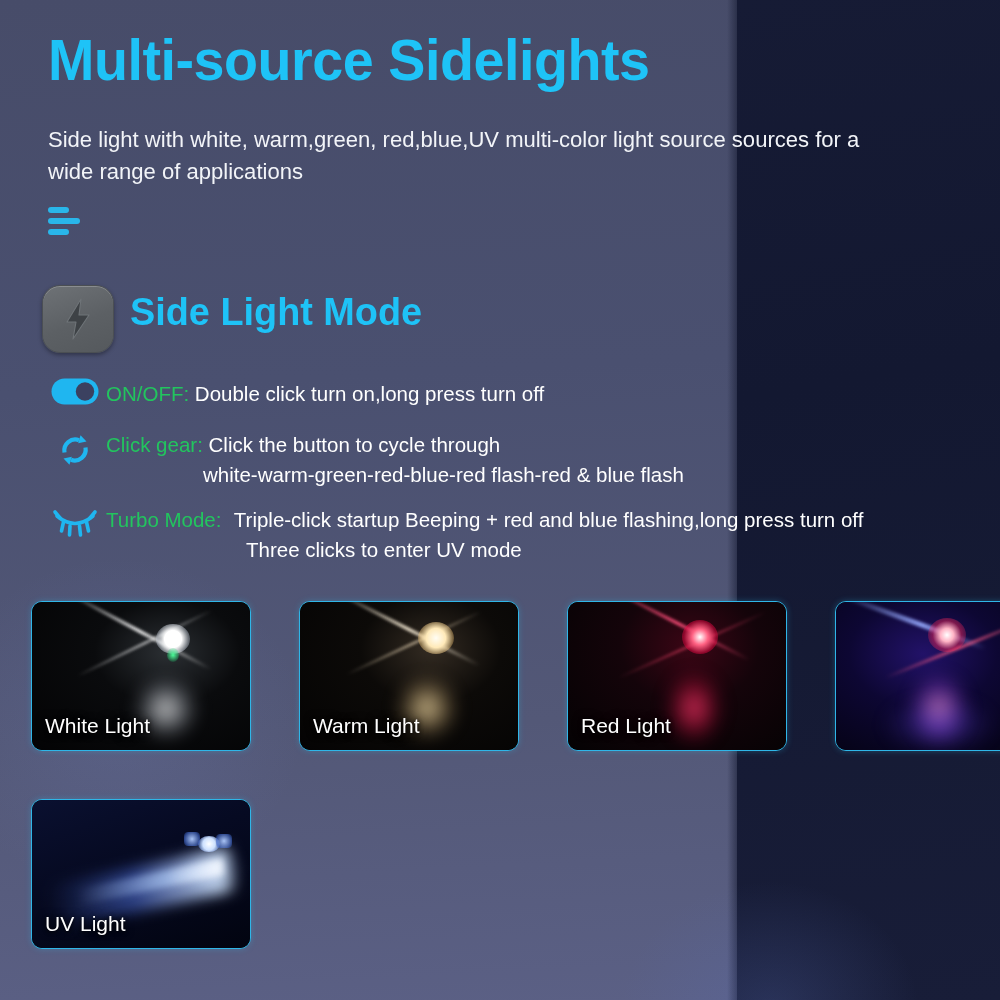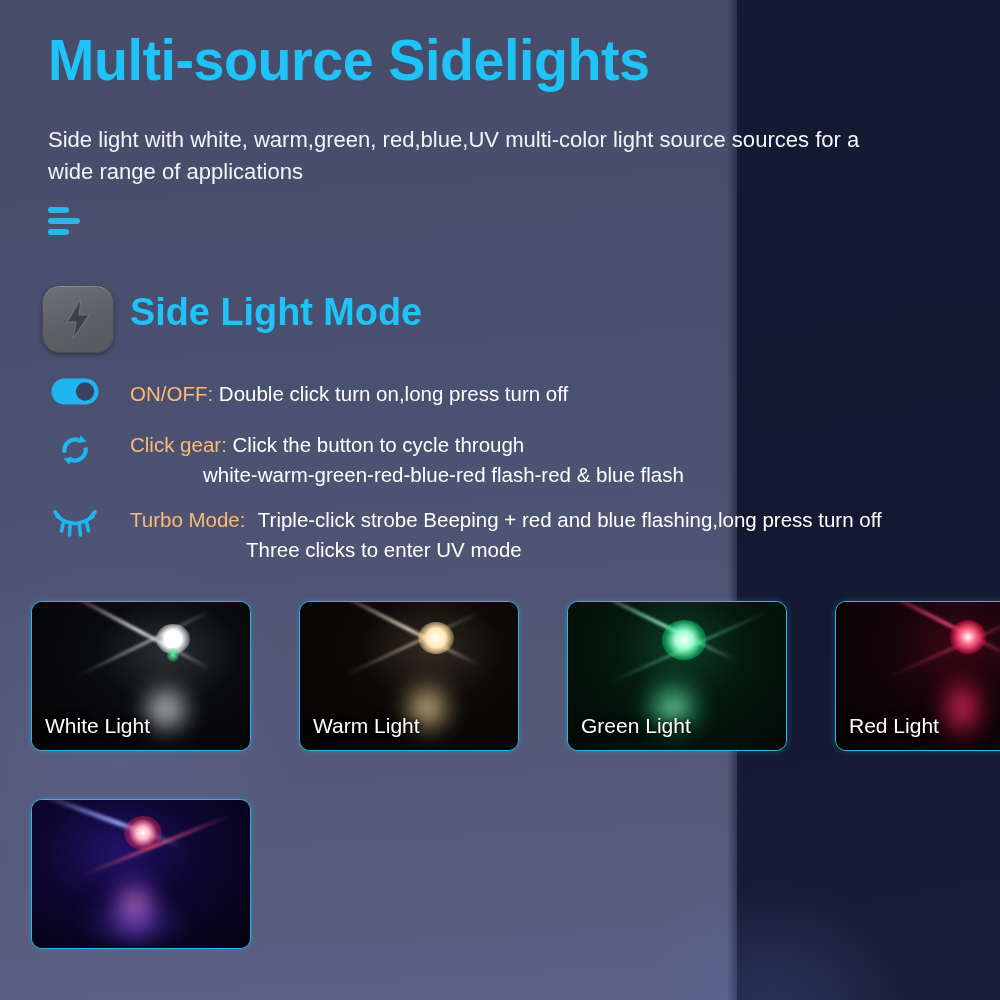--- a/index.html
+++ b/index.html
@@ -84,21 +84,21 @@
     position:absolute; left:130px; top:290px;
     font-size:39px; font-weight:bold; color:#1ec3f7;
     transform:scaleX(.97); transform-origin:left center;
     white-space:nowrap;
   }
 
   
   .feat{ position:absolute; display:flex; align-items:flex-start; }
   .feat .ico{ flex:0 0 auto; display:flex; align-items:flex-start; justify-content:center; }
   .feat .txt{ font-size:20.5px; line-height:1.45; color:#ffffff; }
-  .feat .key{ color:#fdba74;margin-left:24px; }
+  .feat .key{ color:#22c55e; }
   .feat .ln2{ display:block; }
 
   #row-onoff { left:44px; top:378px; }
   #row-onoff .ico{ width:62px; }
   #row-onoff .txt{ padding-top:1px; }
 
   #row-switch { left:44px; top:430px; }
   #row-switch .ico{ width:62px; padding-top:2px; }
   #row-switch .ln2{ padding-left:97px; }
 
@@ -204,21 +204,21 @@
             <path d="M11.5 15 L9.5 24"></path>
             <path d="M18 19 L17.5 28"></path>
             <path d="M27.5 19 L28.5 28"></path>
             <path d="M34.5 15 L36.5 24"></path>
             <path d="M43 5 L38 11"></path>
           </g>
         </svg>
       </div>
       <div class="txt">
         <span class="key">Turbo Mode:</span>
-        <span>Triple-click strobe Beeping + red and blue flashing,long press turn off</span>
+        <span>Triple-click startup Beeping + red and blue flashing,long press turn off</span>
         <span class="ln2">Three clicks to enter UV mode</span>
       </div>
     </div>
 
     <div class="grid">
 
       <div class="card">
         <div class="photo" style="background:radial-gradient(ellipse at 62% 34%, #2b2f33 0%, #0a0b0d 38%, #030304 100%);">
           <div class="beam" style="left:28px;top:28px;width:160px;height:3px;background:linear-gradient(90deg,rgba(255,255,255,0) 0%,#ffffff 50%,rgba(255,255,255,0) 100%);transform:rotate(28deg);"></div>
           <div class="beam" style="left:38px;top:40px;width:150px;height:2px;background:linear-gradient(90deg,rgba(255,255,255,0) 0%,rgba(255,255,255,.8) 50%,rgba(255,255,255,0) 100%);transform:rotate(-26deg);"></div>
@@ -232,29 +232,20 @@
       <div class="card">
         <div class="photo" style="background:radial-gradient(ellipse at 60% 32%, #332b22 0%, #0c0a08 38%, #040303 100%);">
           <div class="beam" style="left:30px;top:26px;width:158px;height:3px;background:linear-gradient(90deg,rgba(255,230,180,0) 0%,#fff3dd 50%,rgba(255,230,180,0) 100%);transform:rotate(27deg);"></div>
           <div class="beam" style="left:40px;top:40px;width:148px;height:2px;background:linear-gradient(90deg,rgba(255,225,170,0) 0%,rgba(255,235,200,.78) 50%,rgba(255,225,170,0) 100%);transform:rotate(-25deg);"></div>
           <div class="emit" style="left:118px;top:20px;width:36px;height:32px;background:radial-gradient(circle,#fffdf4 0%,#ffe9b8 40%,rgba(255,205,120,.35) 72%,rgba(255,180,80,0) 100%);"></div>
           <div class="pool" style="left:98px;top:76px;width:58px;height:60px;background:radial-gradient(ellipse,rgba(255,232,178,.88) 0%,rgba(236,196,128,.32) 45%,rgba(0,0,0,0) 78%);"></div>
         </div>
         <div class="lbl">Warm Light</div>
       </div>
 
-      <div class="card">
-        <div class="photo" style="background:radial-gradient(ellipse at 52% 30%, #0c3d26 0%, #05180f 40%, #020806 100%);">
-          <div class="beam" style="left:16px;top:22px;width:160px;height:3px;background:linear-gradient(90deg,rgba(0,255,140,0) 0%,#9dffcf 50%,rgba(0,255,140,0) 100%);transform:rotate(26deg);"></div>
-          <div class="beam" style="left:36px;top:44px;width:170px;height:2px;background:linear-gradient(90deg,rgba(0,255,140,0) 0%,rgba(110,255,190,.75) 50%,rgba(0,255,140,0) 100%);transform:rotate(-24deg);"></div>
-          <div class="emit" style="left:94px;top:18px;width:44px;height:40px;background:radial-gradient(circle,#ffffff 0%,#9cffd0 30%,rgba(20,230,130,.5) 62%,rgba(0,190,100,0) 100%);"></div>
-          <div class="pool" style="left:72px;top:74px;width:66px;height:64px;background:radial-gradient(ellipse,rgba(150,255,200,.85) 0%,rgba(40,210,130,.34) 45%,rgba(0,0,0,0) 78%);"></div>
-        </div>
-        <div class="lbl">Green Light</div>
-      </div>
 
       <div class="card">
         <div class="photo" style="background:radial-gradient(ellipse at 56% 30%, #3b0615 0%, #14040a 40%, #040203 100%);">
           <div class="beam" style="left:30px;top:20px;width:160px;height:2.5px;background:linear-gradient(90deg,rgba(255,0,60,0) 0%,#ff4d7a 50%,rgba(255,0,60,0) 100%);transform:rotate(27deg);"></div>
           <div class="beam" style="left:44px;top:42px;width:160px;height:2px;background:linear-gradient(90deg,rgba(255,0,60,0) 0%,rgba(255,70,110,.72) 50%,rgba(255,0,60,0) 100%);transform:rotate(-24deg);"></div>
           <div class="emit" style="left:114px;top:18px;width:36px;height:34px;background:radial-gradient(circle,#ffffff 0%,#ff6384 32%,rgba(235,10,70,.5) 65%,rgba(190,0,50,0) 100%);"></div>
           <div class="pool" style="left:100px;top:72px;width:52px;height:68px;background:radial-gradient(ellipse,rgba(255,60,110,.85) 0%,rgba(210,10,60,.35) 48%,rgba(0,0,0,0) 80%);"></div>
         </div>
         <div class="lbl">Red Light</div>
       </div>
@@ -264,16 +255,27 @@
       <div class="card">
         <div class="photo" style="background:radial-gradient(ellipse at 40% 35%, #221268 0%, #0d0733 40%, #03020e 100%);">
           <div class="beam" style="left:4px;top:18px;width:150px;height:5px;background:linear-gradient(90deg,rgba(70,80,255,0) 0%,rgba(150,170,255,.9) 55%,rgba(70,80,255,0) 100%);transform:rotate(20deg);"></div>
           <div class="beam" style="left:44px;top:44px;width:160px;height:3px;background:linear-gradient(90deg,rgba(255,30,80,0) 0%,rgba(255,90,130,.85) 50%,rgba(255,30,80,0) 100%);transform:rotate(-22deg);"></div>
           <div class="emit" style="left:92px;top:16px;width:38px;height:34px;background:radial-gradient(circle,#ffffff 0%,#ffb4c6 26%,rgba(255,40,90,.45) 56%,rgba(120,60,255,0) 100%);"></div>
           <div class="pool" style="left:76px;top:74px;width:54px;height:66px;background:radial-gradient(ellipse,rgba(255,160,190,.8) 0%,rgba(160,70,230,.4) 42%,rgba(40,30,180,0) 80%);"></div>
           <div class="pool" style="left:48px;top:96px;width:110px;height:54px;background:radial-gradient(ellipse,rgba(110,80,255,.38) 0%,rgba(60,40,190,0) 75%);"></div>
         </div>
       </div>
 
+      <div class="card">
+        <div class="photo" style="background:linear-gradient(160deg,#0a1030 0%,#060a22 40%,#020410 100%);">
+          <div class="beam" style="left:18px;top:66px;width:186px;height:44px;background:linear-gradient(100deg,rgba(60,90,255,0) 0%,rgba(90,130,255,.45) 45%,rgba(210,230,255,.9) 92%,rgba(255,255,255,0) 100%);transform:rotate(-12deg);filter:blur(7px);"></div>
+          <div class="beam" style="left:44px;top:74px;width:150px;height:16px;background:linear-gradient(100deg,rgba(90,130,255,0) 0%,rgba(180,210,255,.6) 60%,rgba(255,255,255,.95) 96%,rgba(255,255,255,0) 100%);transform:rotate(-12deg);filter:blur(3px);"></div>
+          <div class="emit" style="left:166px;top:36px;width:22px;height:16px;background:radial-gradient(circle,#ffffff 0%,#cfe2ff 45%,rgba(90,140,255,.4) 80%,rgba(0,0,0,0) 100%);"></div>
+          <div class="emit" style="left:152px;top:32px;width:16px;height:14px;border-radius:4px;background:radial-gradient(circle,#aac4f5 0%,rgba(70,110,210,.6) 70%,rgba(0,0,0,0) 100%);"></div>
+          <div class="emit" style="left:184px;top:34px;width:16px;height:14px;border-radius:4px;background:radial-gradient(circle,#aac4f5 0%,rgba(70,110,210,.6) 70%,rgba(0,0,0,0) 100%);"></div>
+          <div class="pool" style="left:150px;top:52px;width:56px;height:36px;background:radial-gradient(ellipse,rgba(255,255,255,.55) 0%,rgba(150,190,255,.2) 50%,rgba(0,0,0,0) 80%);"></div>
+        </div>
+        <div class="lbl">UV Light</div>
+      </div>
 
     </div>
   </div>
 </div>
 
 </body></html>

